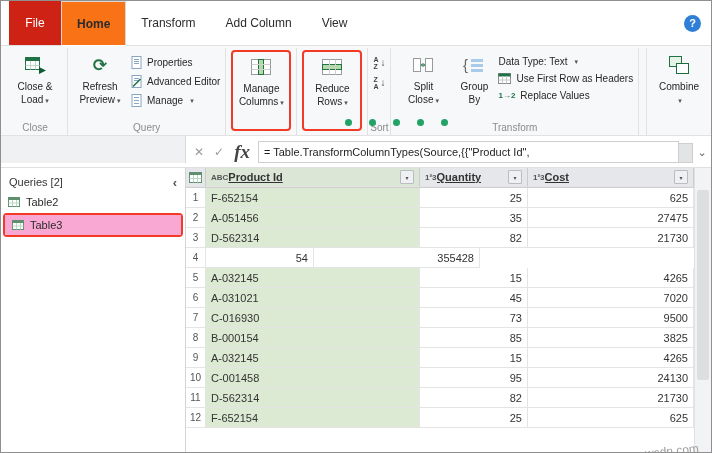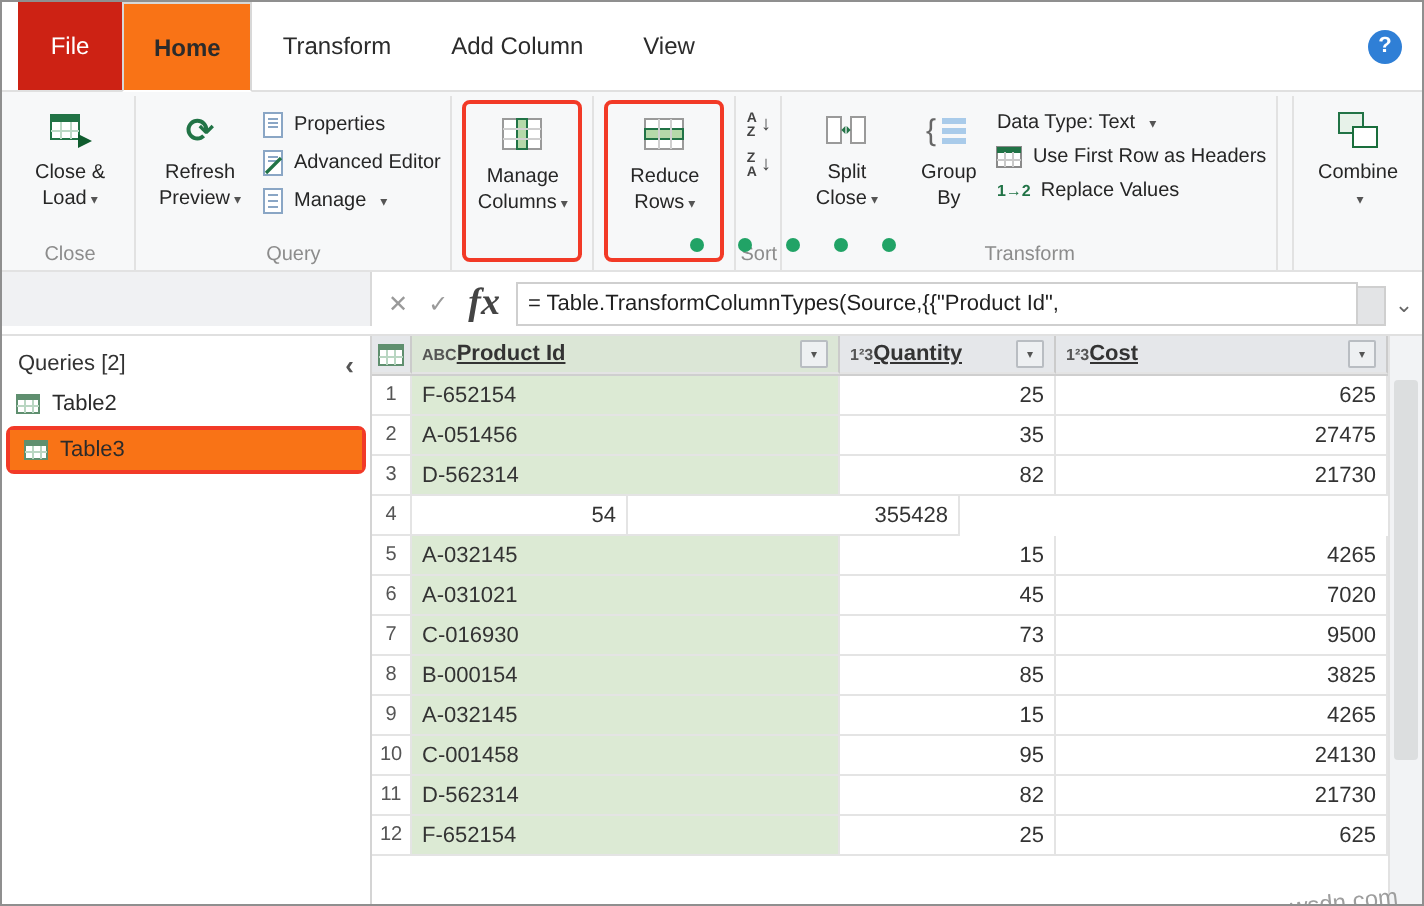--- a/index.html
+++ b/index.html
@@ -49,21 +49,21 @@
 .dots{position:absolute;left:344px;top:118px;display:flex;gap:17px;z-index:3;}
 .dot{width:7px;height:7px;border-radius:50%;background:var(--dot-green,#21a366);}
 
 
 .main{display:flex;height:296px;}
 .sidebar{width:185px;border-right:1px solid #d4d4d4;background:#fff;display:flex;flex-direction:column;padding-top:4px;}
 .q-header{height:20px;display:flex;align-items:center;padding:0 8px;color:#333;}
 .q-collapse{margin-left:auto;color:#555;font-size:13px;font-weight:bold;line-height:1;}
 .q-item{height:20px;display:flex;align-items:center;gap:6px;padding:0 7px;color:#2b2b2b;}
 .redwrap{border:2px solid var(--highlight-red,#f23a27);border-radius:4px;margin:1px 2px;}
-.redwrap .q-item{background:#f97316;height:20px;}
+.redwrap .q-item{background:#f9a8d4;height:20px;}
 
 .grid-area{position:relative;flex:1;background:#fff;overflow:hidden;}
 .thead{display:flex;height:20px;background:#701a75;border-bottom:1px solid #cfcfcf;}
 .thead .cell{background:#e5e7ea;border-right:1px solid #cbcbcb;color:#333;}
 .thead .pid{background:var(--selected-col-header,#dbe6d6);}
 .hname{font-weight:bold;color:#333;overflow:hidden;white-space:nowrap;text-decoration:underline;}
 .ticon{font-size:8px;font-weight:bold;color:#555;}
 .filter{margin-left:auto;width:14px;height:14px;border:1px solid #b9bdc2;background:#eef0f2;border-radius:1px;
   display:flex;align-items:center;justify-content:center;font-size:6px;color:#555;}
 .trow{display:flex;height:20px;background:#fff;}

